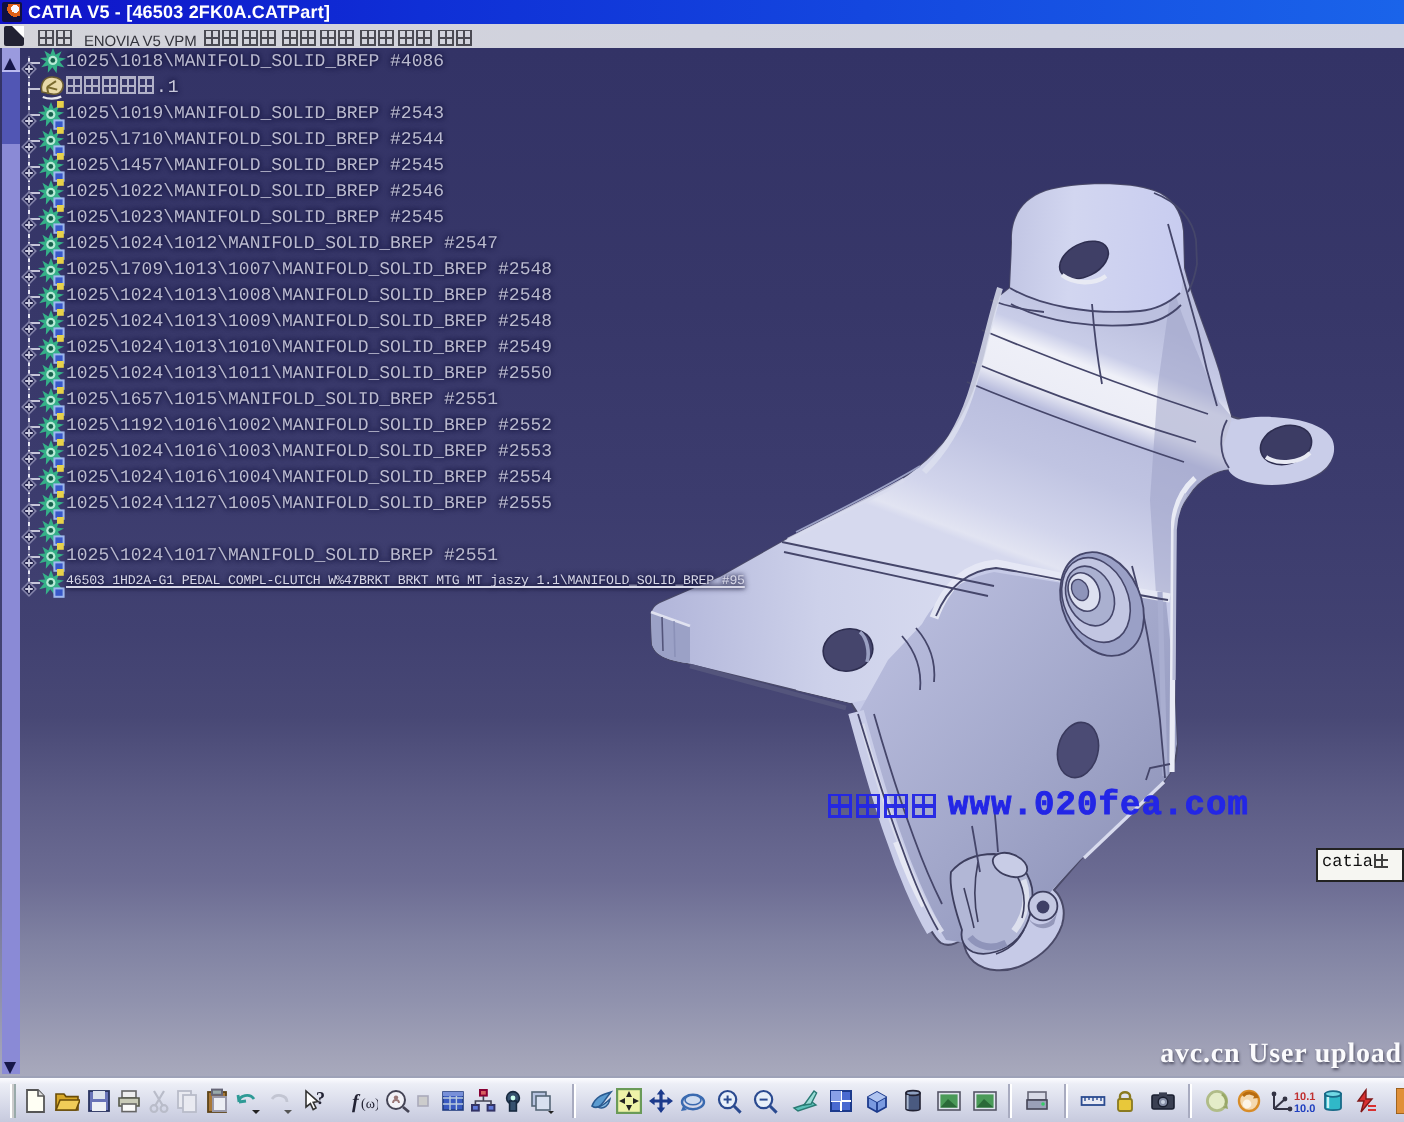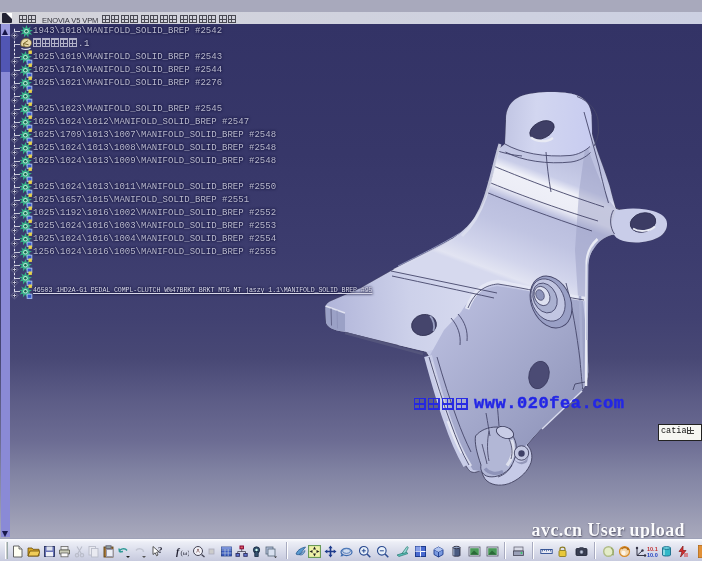--- a/index.html
+++ b/index.html
@@ -30,21 +30,21 @@
 .ti{position:absolute}
 .tt{position:absolute;left:33px;font-family:"Liberation Mono",monospace;font-size:9px;line-height:13px;color:#babacf;white-space:pre;text-shadow:0 0 2px rgba(16,16,56,.95),0 0 3px rgba(16,16,56,.8)}
 .tt.sel{font-size:6.6px;letter-spacing:-0.1px;color:#d8d8e8;text-decoration:underline;line-height:10px}
 #wm{position:absolute;left:414px;top:394px;color:#2326e6;font-weight:bold}
 #wm .cj{width:12px;height:12.5px;margin-right:2px;opacity:.95;
  background:linear-gradient(90deg,currentColor 0 1.5px,transparent 1.5px 5px,currentColor 5px 6.5px,transparent 6.5px 10.5px,currentColor 10.5px 12px),
  linear-gradient(0deg,currentColor 0 1.5px,transparent 1.5px 5.2px,currentColor 5.2px 6.8px,transparent 6.8px 11px,currentColor 11px 12.5px)}
 #wm .u{font-family:"Liberation Mono",monospace;font-size:17px;font-weight:bold;letter-spacing:0.55px;vertical-align:1px;margin-left:4px;-webkit-text-stroke:0.45px #2326e6}
 #catbox{position:absolute;left:658px;top:424px;width:44px;height:17px;background:#f6f6f2;border:1px solid #222;font-family:"Liberation Mono",monospace;font-size:8.5px;color:#111;padding-left:2px;line-height:13px}
 #catbox .cj{width:7px;height:7.5px;color:#222}
-#avc{position:absolute;right:17px;top:520px;font-family:"Liberation Serif",serif;font-weight:bold;font-size:18px;color:#fbfbfd;letter-spacing:0.4px;text-shadow:0.5px 1px 1.5px rgba(60,60,80,.85)}
+#avc{position:absolute;right:1px;top:520px;font-family:"Liberation Serif",serif;font-weight:bold;font-size:14px;color:#fbfbfd;letter-spacing:0.4px;text-shadow:0.5px 1px 1.5px rgba(60,60,80,.85)}
 #tbar{position:absolute;left:0;top:538px;width:702px;height:23px;background:linear-gradient(180deg,#fdfdff 0,#eceef6 3px,#d2d5e6 16px,#c5c8dc 23px);border-top:1px solid #9ea2b8}
 #tbar .grip{position:absolute;left:5px;top:3px;width:3px;height:17px;border-left:1px solid #fff;border-right:1px solid #9aa;background:#ccc}
 .tbi{position:absolute;top:5px;width:13px;height:13px}
 .tsep{position:absolute;top:3px;width:2px;height:17px;border-left:1px solid #a8abc0;border-right:1px solid #fff}
 </style></head><body>
 <div id="app">
 <div id="vp">
 <svg id="psvg" width="702" height="514" viewBox="0 24 702 514">
 <defs>
 <linearGradient id="gU" gradientUnits="userSpaceOnUse" x1="560" y1="155" x2="512" y2="282">
@@ -180,21 +180,21 @@
 <div class="br" style="top:30.5px"></div>
 <div class="nd" style="top:26.0px"><svg width="9" height="9" viewBox="0 0 9 9">
         <rect x="2.1" y="2.1" width="4.8" height="4.8" transform="rotate(45 4.5 4.5)" fill="#23234e" stroke="#8484aa" stroke-width="0.8"></rect>
         <path d="M4.5 2.6 V6.4 M2.6 4.5 H6.4" stroke="#cfcfe2" stroke-width="0.9"></path>
       </svg></div>
 <div class="ti" style="left:20px;top:24.0px"><svg width="13" height="13" viewBox="0 0 13 13">
         <path d="M6.5 0 L7.8 3.4 L10.8 1.6 L9.4 4.8 L13 5.2 L9.9 6.9 L12.2 9.8 L8.6 8.9 L8.3 12.6 L6.2 9.6 L3.9 12.4 L4.1 8.8 L0.6 9.6 L3 6.8 L0 5 L3.5 4.7 L2.2 1.4 L5.2 3.3 Z" fill="#35b088"></path>
         <circle cx="6.4" cy="6.2" r="2.3" fill="#b6ead6"></circle>
         <circle cx="6.4" cy="6.2" r="1.2" fill="#14604a"></circle>
       </svg></div>
-<div class="tt" style="top:24.5px">1943\1018\MANIFOLD_SOLID_BREP #2542</div>
+<div class="tt" style="top:24.5px">1025\1018\MANIFOLD_SOLID_BREP #4086</div>
 <div class="br" style="top:43.5px"></div>
 <div class="ti" style="left:19px;top:37.0px"><svg width="14" height="14" viewBox="0 0 14 14">
         <path d="M2 9 C1 5 3 1.5 7 1.5 C10.5 1.5 13 3.5 12.5 6.5 C12 9.5 9.5 10.5 7 10 C5 9.6 3.5 9.4 2 9 Z" fill="#e8d9a8" stroke="#6b5d33" stroke-width="0.8"></path>
         <path d="M4.5 6.5 L9 3.6 M4.5 6.5 L9.6 7.8 M4.5 6.5 L5.2 10" stroke="#7a6a2e" stroke-width="1"></path>
         <path d="M2.4 11.5 C5 12.6 9 12.6 11.6 11.3" stroke="#e8e8f0" stroke-width="1.2" fill="none"></path>
       </svg></div>
 <div class="tt" style="top:37.5px;color:#c8c8da"><span style="font-size:9px;letter-spacing:.5px"><i class="cj t"></i><i class="cj t"></i><i class="cj t"></i><i class="cj t"></i><i class="cj t"></i>.1</span></div>
 <div class="br" style="top:56.5px"></div>
 <div class="nd" style="top:52.0px"><svg width="9" height="9" viewBox="0 0 9 9">
         <rect x="2.1" y="2.1" width="4.8" height="4.8" transform="rotate(45 4.5 4.5)" fill="#23234e" stroke="#8484aa" stroke-width="0.8"></rect>
@@ -226,33 +226,34 @@
         <rect x="2.1" y="2.1" width="4.8" height="4.8" transform="rotate(45 4.5 4.5)" fill="#23234e" stroke="#8484aa" stroke-width="0.8"></rect>
         <path d="M4.5 2.6 V6.4 M2.6 4.5 H6.4" stroke="#cfcfe2" stroke-width="0.9"></path>
       </svg></div>
 <div class="ti" style="left:19px;top:76.0px"><svg width="15" height="15" viewBox="0 0 15 15">
         <path d="M6.5 1 L7.8 4.4 L10.8 2.6 L9.4 5.8 L13 6.2 L9.9 7.9 L12.2 10.8 L8.6 9.9 L8.3 13.6 L6.2 10.6 L3.9 13.4 L4.1 9.8 L0.6 10.6 L3 7.8 L0 6 L3.5 5.7 L2.2 2.4 L5.2 4.3 Z" fill="#35b088"></path>
         <circle cx="6.4" cy="7.2" r="2.3" fill="#b6ead6"></circle>
         <circle cx="6.4" cy="7.2" r="1.2" fill="#14604a"></circle>
         <rect x="9.5" y="0.5" width="3.4" height="3.4" fill="#e8d24a"></rect>
         <rect x="8.2" y="10.2" width="4.6" height="4.2" fill="#3858c8" stroke="#9fb8ee" stroke-width="1"></rect>
       </svg></div>
-<div class="tt" style="top:76.5px">1025\1021\MANIFOLD_SOLID_BREP #2276</div>
+<div class="tt" style="top:76.5px">1025\1457\MANIFOLD_SOLID_BREP #2545</div>
 <div class="br" style="top:95.5px"></div>
 <div class="nd" style="top:91.0px"><svg width="9" height="9" viewBox="0 0 9 9">
         <rect x="2.1" y="2.1" width="4.8" height="4.8" transform="rotate(45 4.5 4.5)" fill="#23234e" stroke="#8484aa" stroke-width="0.8"></rect>
         <path d="M4.5 2.6 V6.4 M2.6 4.5 H6.4" stroke="#cfcfe2" stroke-width="0.9"></path>
       </svg></div>
 <div class="ti" style="left:19px;top:89.0px"><svg width="15" height="15" viewBox="0 0 15 15">
         <path d="M6.5 1 L7.8 4.4 L10.8 2.6 L9.4 5.8 L13 6.2 L9.9 7.9 L12.2 10.8 L8.6 9.9 L8.3 13.6 L6.2 10.6 L3.9 13.4 L4.1 9.8 L0.6 10.6 L3 7.8 L0 6 L3.5 5.7 L2.2 2.4 L5.2 4.3 Z" fill="#35b088"></path>
         <circle cx="6.4" cy="7.2" r="2.3" fill="#b6ead6"></circle>
         <circle cx="6.4" cy="7.2" r="1.2" fill="#14604a"></circle>
         <rect x="9.5" y="0.5" width="3.4" height="3.4" fill="#e8d24a"></rect>
         <rect x="8.2" y="10.2" width="4.6" height="4.2" fill="#3858c8" stroke="#9fb8ee" stroke-width="1"></rect>
       </svg></div>
+<div class="tt" style="top:89.5px">1025\1022\MANIFOLD_SOLID_BREP #2546</div>
 <div class="br" style="top:108.5px"></div>
 <div class="nd" style="top:104.0px"><svg width="9" height="9" viewBox="0 0 9 9">
         <rect x="2.1" y="2.1" width="4.8" height="4.8" transform="rotate(45 4.5 4.5)" fill="#23234e" stroke="#8484aa" stroke-width="0.8"></rect>
         <path d="M4.5 2.6 V6.4 M2.6 4.5 H6.4" stroke="#cfcfe2" stroke-width="0.9"></path>
       </svg></div>
 <div class="ti" style="left:19px;top:102.0px"><svg width="15" height="15" viewBox="0 0 15 15">
         <path d="M6.5 1 L7.8 4.4 L10.8 2.6 L9.4 5.8 L13 6.2 L9.9 7.9 L12.2 10.8 L8.6 9.9 L8.3 13.6 L6.2 10.6 L3.9 13.4 L4.1 9.8 L0.6 10.6 L3 7.8 L0 6 L3.5 5.7 L2.2 2.4 L5.2 4.3 Z" fill="#35b088"></path>
         <circle cx="6.4" cy="7.2" r="2.3" fill="#b6ead6"></circle>
         <circle cx="6.4" cy="7.2" r="1.2" fill="#14604a"></circle>
         <rect x="9.5" y="0.5" width="3.4" height="3.4" fill="#e8d24a"></rect>
@@ -316,20 +317,21 @@
         <rect x="2.1" y="2.1" width="4.8" height="4.8" transform="rotate(45 4.5 4.5)" fill="#23234e" stroke="#8484aa" stroke-width="0.8"></rect>
         <path d="M4.5 2.6 V6.4 M2.6 4.5 H6.4" stroke="#cfcfe2" stroke-width="0.9"></path>
       </svg></div>
 <div class="ti" style="left:19px;top:167.0px"><svg width="15" height="15" viewBox="0 0 15 15">
         <path d="M6.5 1 L7.8 4.4 L10.8 2.6 L9.4 5.8 L13 6.2 L9.9 7.9 L12.2 10.8 L8.6 9.9 L8.3 13.6 L6.2 10.6 L3.9 13.4 L4.1 9.8 L0.6 10.6 L3 7.8 L0 6 L3.5 5.7 L2.2 2.4 L5.2 4.3 Z" fill="#35b088"></path>
         <circle cx="6.4" cy="7.2" r="2.3" fill="#b6ead6"></circle>
         <circle cx="6.4" cy="7.2" r="1.2" fill="#14604a"></circle>
         <rect x="9.5" y="0.5" width="3.4" height="3.4" fill="#e8d24a"></rect>
         <rect x="8.2" y="10.2" width="4.6" height="4.2" fill="#3858c8" stroke="#9fb8ee" stroke-width="1"></rect>
       </svg></div>
+<div class="tt" style="top:167.5px">1025\1024\1013\1010\MANIFOLD_SOLID_BREP #2549</div>
 <div class="br" style="top:186.5px"></div>
 <div class="nd" style="top:182.0px"><svg width="9" height="9" viewBox="0 0 9 9">
         <rect x="2.1" y="2.1" width="4.8" height="4.8" transform="rotate(45 4.5 4.5)" fill="#23234e" stroke="#8484aa" stroke-width="0.8"></rect>
         <path d="M4.5 2.6 V6.4 M2.6 4.5 H6.4" stroke="#cfcfe2" stroke-width="0.9"></path>
       </svg></div>
 <div class="ti" style="left:19px;top:180.0px"><svg width="15" height="15" viewBox="0 0 15 15">
         <path d="M6.5 1 L7.8 4.4 L10.8 2.6 L9.4 5.8 L13 6.2 L9.9 7.9 L12.2 10.8 L8.6 9.9 L8.3 13.6 L6.2 10.6 L3.9 13.4 L4.1 9.8 L0.6 10.6 L3 7.8 L0 6 L3.5 5.7 L2.2 2.4 L5.2 4.3 Z" fill="#35b088"></path>
         <circle cx="6.4" cy="7.2" r="2.3" fill="#b6ead6"></circle>
         <circle cx="6.4" cy="7.2" r="1.2" fill="#14604a"></circle>
         <rect x="9.5" y="0.5" width="3.4" height="3.4" fill="#e8d24a"></rect>
@@ -393,21 +395,21 @@
         <rect x="2.1" y="2.1" width="4.8" height="4.8" transform="rotate(45 4.5 4.5)" fill="#23234e" stroke="#8484aa" stroke-width="0.8"></rect>
         <path d="M4.5 2.6 V6.4 M2.6 4.5 H6.4" stroke="#cfcfe2" stroke-width="0.9"></path>
       </svg></div>
 <div class="ti" style="left:19px;top:245.0px"><svg width="15" height="15" viewBox="0 0 15 15">
         <path d="M6.5 1 L7.8 4.4 L10.8 2.6 L9.4 5.8 L13 6.2 L9.9 7.9 L12.2 10.8 L8.6 9.9 L8.3 13.6 L6.2 10.6 L3.9 13.4 L4.1 9.8 L0.6 10.6 L3 7.8 L0 6 L3.5 5.7 L2.2 2.4 L5.2 4.3 Z" fill="#35b088"></path>
         <circle cx="6.4" cy="7.2" r="2.3" fill="#b6ead6"></circle>
         <circle cx="6.4" cy="7.2" r="1.2" fill="#14604a"></circle>
         <rect x="9.5" y="0.5" width="3.4" height="3.4" fill="#e8d24a"></rect>
         <rect x="8.2" y="10.2" width="4.6" height="4.2" fill="#3858c8" stroke="#9fb8ee" stroke-width="1"></rect>
       </svg></div>
-<div class="tt" style="top:245.5px">1256\1024\1016\1005\MANIFOLD_SOLID_BREP #2555</div>
+<div class="tt" style="top:245.5px">1025\1024\1127\1005\MANIFOLD_SOLID_BREP #2555</div>
 <div class="br" style="top:264.5px"></div>
 <div class="nd" style="top:260.0px"><svg width="9" height="9" viewBox="0 0 9 9">
         <rect x="2.1" y="2.1" width="4.8" height="4.8" transform="rotate(45 4.5 4.5)" fill="#23234e" stroke="#8484aa" stroke-width="0.8"></rect>
         <path d="M4.5 2.6 V6.4 M2.6 4.5 H6.4" stroke="#cfcfe2" stroke-width="0.9"></path>
       </svg></div>
 <div class="ti" style="left:19px;top:258.0px"><svg width="15" height="15" viewBox="0 0 15 15">
         <path d="M6.5 1 L7.8 4.4 L10.8 2.6 L9.4 5.8 L13 6.2 L9.9 7.9 L12.2 10.8 L8.6 9.9 L8.3 13.6 L6.2 10.6 L3.9 13.4 L4.1 9.8 L0.6 10.6 L3 7.8 L0 6 L3.5 5.7 L2.2 2.4 L5.2 4.3 Z" fill="#35b088"></path>
         <circle cx="6.4" cy="7.2" r="2.3" fill="#b6ead6"></circle>
         <circle cx="6.4" cy="7.2" r="1.2" fill="#14604a"></circle>
         <rect x="9.5" y="0.5" width="3.4" height="3.4" fill="#e8d24a"></rect>
@@ -418,20 +420,21 @@
         <rect x="2.1" y="2.1" width="4.8" height="4.8" transform="rotate(45 4.5 4.5)" fill="#23234e" stroke="#8484aa" stroke-width="0.8"></rect>
         <path d="M4.5 2.6 V6.4 M2.6 4.5 H6.4" stroke="#cfcfe2" stroke-width="0.9"></path>
       </svg></div>
 <div class="ti" style="left:19px;top:271.0px"><svg width="15" height="15" viewBox="0 0 15 15">
         <path d="M6.5 1 L7.8 4.4 L10.8 2.6 L9.4 5.8 L13 6.2 L9.9 7.9 L12.2 10.8 L8.6 9.9 L8.3 13.6 L6.2 10.6 L3.9 13.4 L4.1 9.8 L0.6 10.6 L3 7.8 L0 6 L3.5 5.7 L2.2 2.4 L5.2 4.3 Z" fill="#35b088"></path>
         <circle cx="6.4" cy="7.2" r="2.3" fill="#b6ead6"></circle>
         <circle cx="6.4" cy="7.2" r="1.2" fill="#14604a"></circle>
         <rect x="9.5" y="0.5" width="3.4" height="3.4" fill="#e8d24a"></rect>
         <rect x="8.2" y="10.2" width="4.6" height="4.2" fill="#3858c8" stroke="#9fb8ee" stroke-width="1"></rect>
       </svg></div>
+<div class="tt" style="top:271.5px">1025\1024\1017\MANIFOLD_SOLID_BREP #2551</div>
 <div class="br" style="top:290.5px"></div>
 <div class="nd" style="top:286.0px"><svg width="9" height="9" viewBox="0 0 9 9">
         <rect x="2.1" y="2.1" width="4.8" height="4.8" transform="rotate(45 4.5 4.5)" fill="#23234e" stroke="#8484aa" stroke-width="0.8"></rect>
         <path d="M4.5 2.6 V6.4 M2.6 4.5 H6.4" stroke="#cfcfe2" stroke-width="0.9"></path>
       </svg></div>
 <div class="ti" style="left:19px;top:284.0px"><svg width="15" height="15" viewBox="0 0 15 15">
         <path d="M6.5 1 L7.8 4.4 L10.8 2.6 L9.4 5.8 L13 6.2 L9.9 7.9 L12.2 10.8 L8.6 9.9 L8.3 13.6 L6.2 10.6 L3.9 13.4 L4.1 9.8 L0.6 10.6 L3 7.8 L0 6 L3.5 5.7 L2.2 2.4 L5.2 4.3 Z" fill="#35b088"></path>
         <circle cx="6.4" cy="7.2" r="2.3" fill="#b6ead6"></circle>
         <circle cx="6.4" cy="7.2" r="1.2" fill="#14604a"></circle>
         <rect x="9.5" y="0.5" width="3.4" height="3.4" fill="#e8d24a"></rect>
@@ -626,20 +629,24 @@
           <path d="M4 4.5 V10" stroke="#c8f0f4" stroke-width="1.2"></path>
         </svg></div>
 <div class="tbi" style="left:676px"><svg width="13" height="13" viewBox="0 0 13 13">
           <path d="M7 1 L3 6.5 H6 L4.5 12 L10 5.5 H7 Z" fill="#d83030" stroke="#801818" stroke-width="0.7"></path>
           <path d="M8 9 H12 M8 11 H12" stroke="#d83030" stroke-width="1"></path>
         </svg></div>
 <div class="tbi" style="left:698px"><svg width="13" height="13" viewBox="0 0 13 13">
           <rect x="0" y="0" width="9" height="13" fill="#e09038" stroke="#905818" stroke-width="0.8"></rect>
         </svg></div>
 </div>
+<div id="title">
+      <div id="ticon"></div>
+      <span class="tx">CATIA V5 - [46503 2FK0A.CATPart]</span>
+    </div>
 <div id="menu">
       <div id="micon"></div>
 <span class="mi" style="left:19px"><i class="cj"></i><i class="cj"></i></span>
 <span class="mi" style="left:42px"><span class="lat">ENOVIA V5 VPM</span></span>
 <span class="mi" style="left:102px"><i class="cj"></i><i class="cj"></i></span>
 <span class="mi" style="left:121px"><i class="cj"></i><i class="cj"></i></span>
 <span class="mi" style="left:141px"><i class="cj"></i><i class="cj"></i></span>
 <span class="mi" style="left:160px"><i class="cj"></i><i class="cj"></i></span>
 <span class="mi" style="left:180px"><i class="cj"></i><i class="cj"></i></span>
 <span class="mi" style="left:199px"><i class="cj"></i><i class="cj"></i></span>

